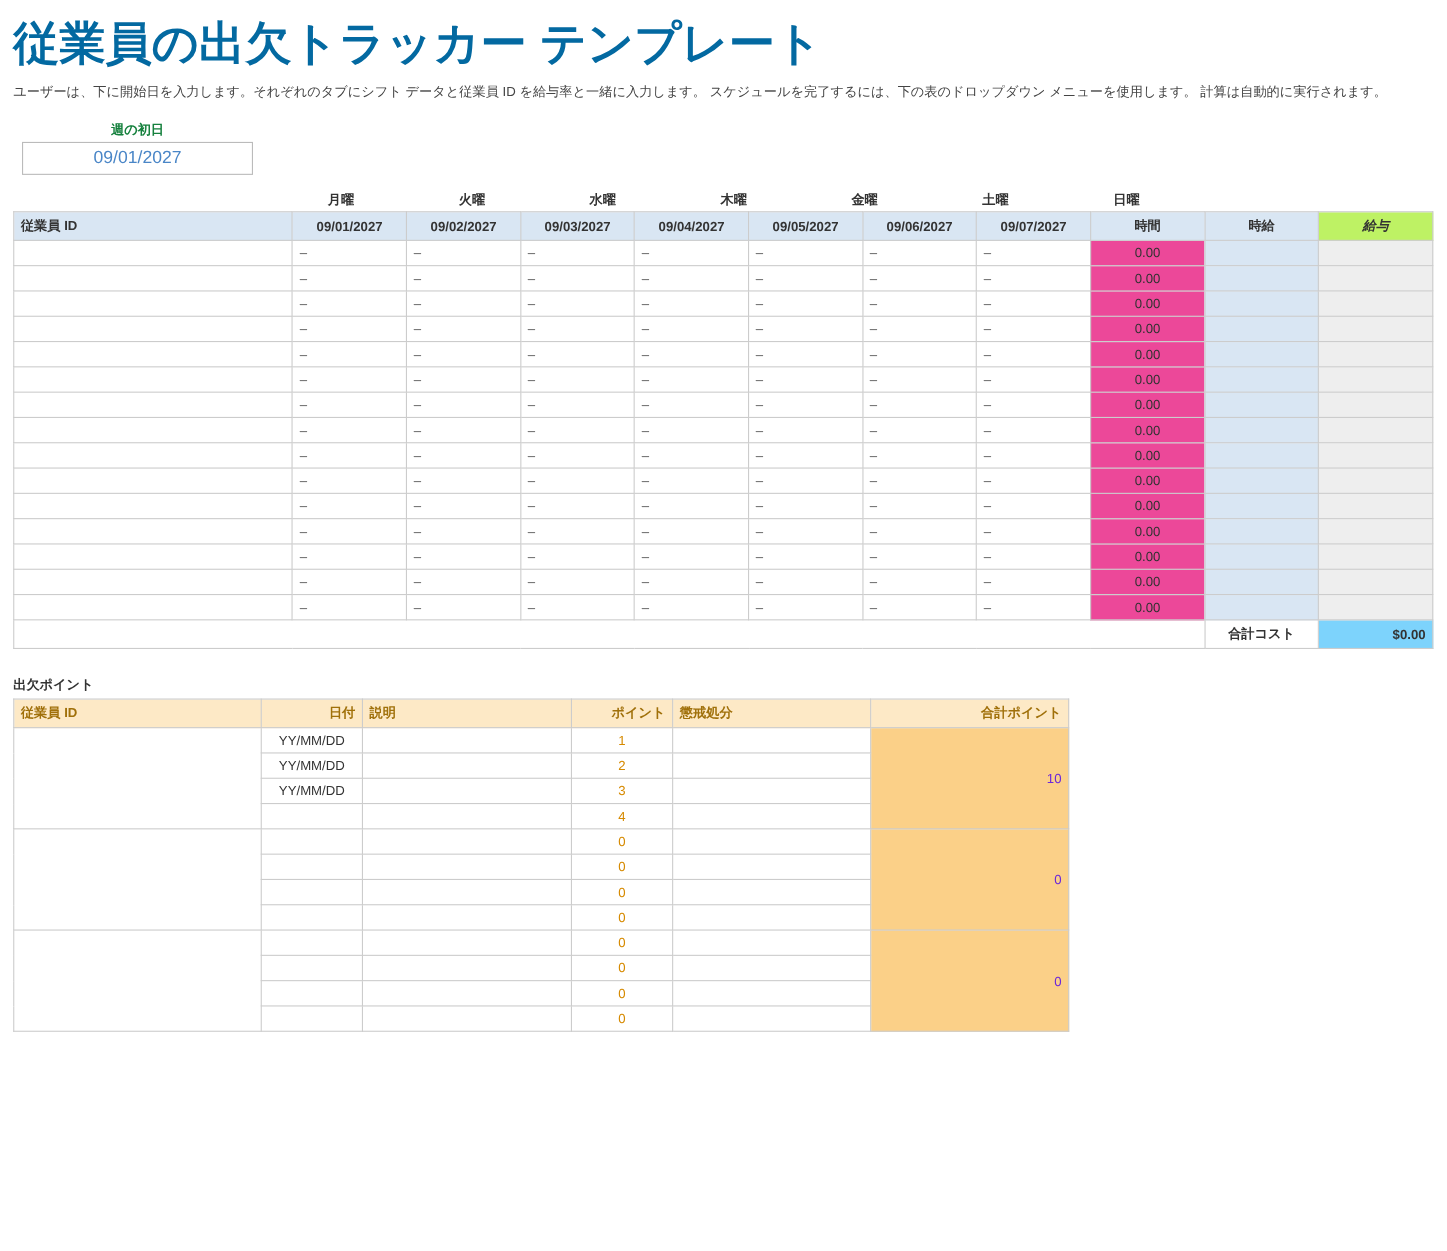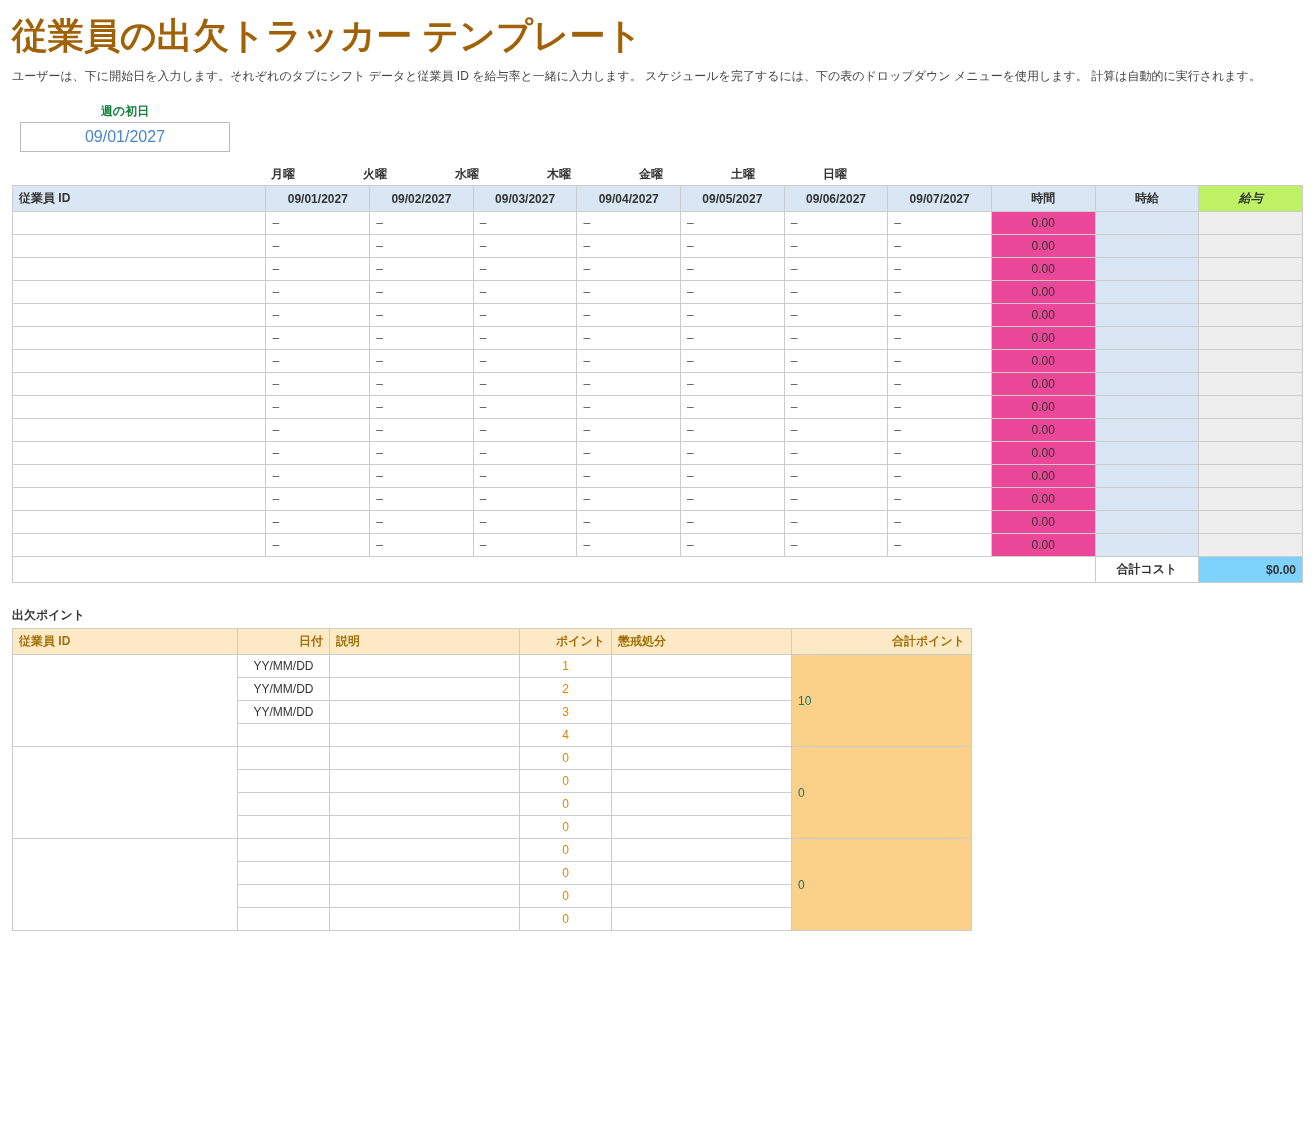--- a/index.html
+++ b/index.html
@@ -5,22 +5,22 @@
   * { box-sizing: border-box; }
   body {
     font-family: "Meiryo", "Hiragino Kaku Gothic Pro", Arial, sans-serif;
     margin: 0;
     padding: 8px 12px;
     background: #fff;
     color: #333;
     font-size: 12px;
   }
   .title {
-    color: #a16207;
-    font-size: 36px;
+    color: #0369a1;
+    font-size: 42px;
     font-weight: bold;
     margin: 4px 0 6px 0;
   }
   .subtitle {
     font-size: 12px;
     color: #444;
     margin-bottom: 18px;
     line-height: 1.5;
   }
   .week-label {
@@ -41,20 +41,21 @@
     color: #4a86c7;
     font-size: 16px;
     margin: 2px 0 12px 8px;
   }
   .day-names {
     display: grid;
     grid-template-columns: 225px repeat(7, 92px) 92px 92px 92px;
     font-weight: bold;
     font-size: 12px;
     margin-top: 8px;
+    gap: 27px;
   }
   .day-names > div { text-align: center; padding: 2px 0; }
 
   table.schedule {
     border-collapse: collapse;
     width: 100%;
     table-layout: fixed;
   }
   table.schedule th, table.schedule td {
     border: 1px solid #ccc;
@@ -98,21 +99,21 @@
   table.points th {
     background: #fde9c6;
     color: #a0700a;
     font-weight: bold;
   }
   table.points th.left { text-align: left; }
   table.points th.center { text-align: right; }
   .p-emp { width: 225px; }
   .p-date { width: 92px; text-align: center; }
   .p-point { width: 92px; text-align: center; color: #d68a00; font-size: 14px; }
-  .p-total { width: 180px; background: #fbd088; text-align: left; color: #0f766e; font-size: 20px; vertical-align: middle; }
+  .p-total { width: 180px; background: #fbd088; text-align: right; color: #6d28d9; font-size: 20px; vertical-align: middle; }
   .merged-emp { vertical-align: top; }
 </style>
 </head>
 <body>
 
 <div class="title">従業員の出欠トラッカー テンプレート</div>
 <div class="subtitle">ユーザーは、下に開始日を入力します。それぞれのタブにシフト データと従業員 ID を給与率と一緒に入力します。 スケジュールを完了するには、下の表のドロップダウン メニューを使用します。 計算は自動的に実行されます。</div>
 
 <div class="week-label">週の初日</div>
 <div class="week-input">09/01/2027</div>

